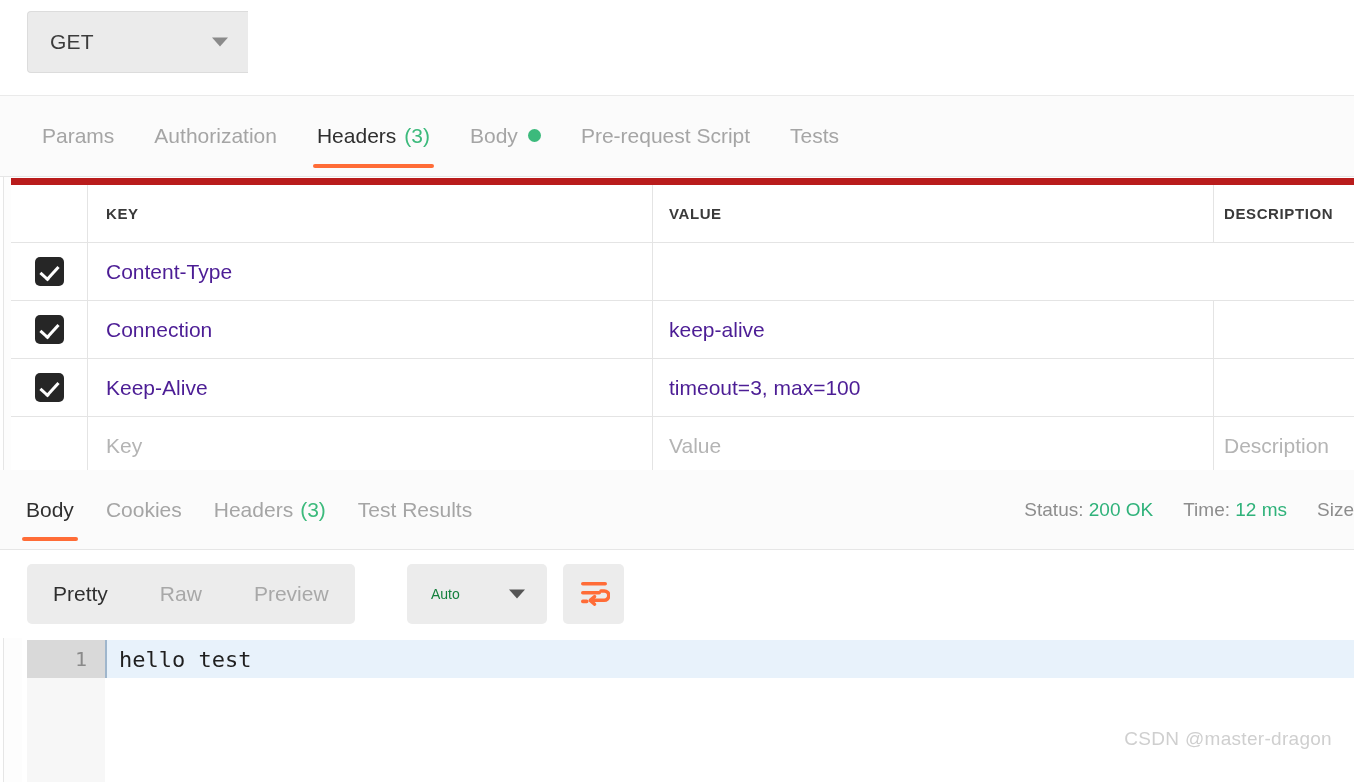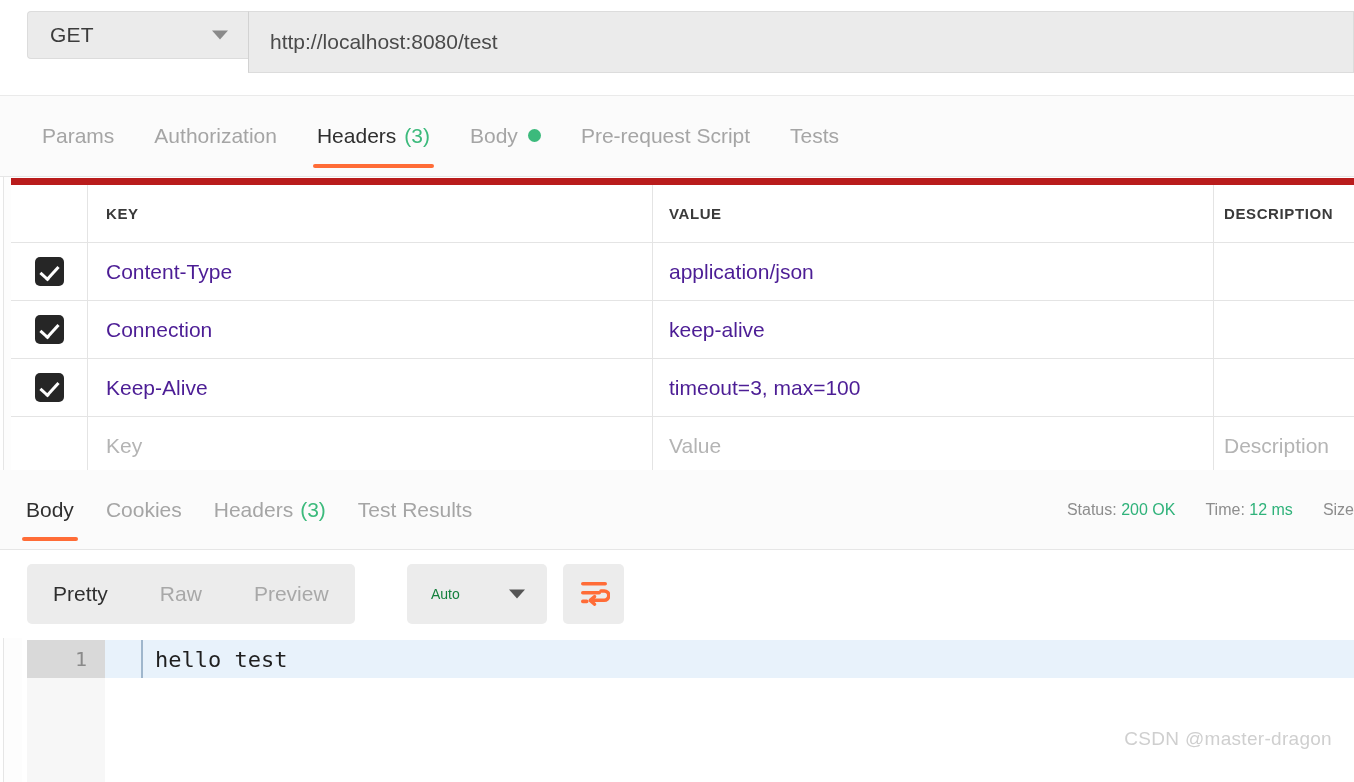--- a/index.html
+++ b/index.html
@@ -44,21 +44,21 @@
     position: absolute;
     left: 0; top: 0;
     width: 1354px; height: 96px;
     background: #ffffff;
     border-bottom: 1px solid #eaeaea;
     box-sizing: border-box;
   }
   .method-box {
     position: absolute;
     left: 27px; top: 11px;
-    width: 221px; height: 48px;
+    width: 221px; height: 62px;
     background: #ebebeb;
     border: 1px solid #dcdcdc;
     border-right: none;
     border-radius: 4px 0 0 4px;
     box-sizing: border-box;
     display: flex;
     align-items: center;
   }
   .method-label {
     margin-left: 22px;
@@ -240,21 +240,21 @@
   }
   .meta {
     position: absolute;
     right: 0; top: 0;
     height: 80px;
     display: flex;
     align-items: center;
     padding-right: 0;
   }
   .meta-item {
-    font-size: 16px;
+    font-size: 19px;
     color: #8d8d8d;
     margin-left: 30px;
     white-space: nowrap;
   }
   .meta-item .v { color: #2fb27a; }
 
   
   .body-toolbar {
     position: absolute;
     left: 0; top: 550px;
@@ -347,21 +347,20 @@
     flex: 1;
     height: 38px;
     display: flex;
     align-items: center;
     padding-left: 12px;
     font-family: "DejaVu Sans Mono", monospace;
     font-size: 22px;
     color: #1f1f1f;
     border-left: 2px solid #9fb6cc;
     box-sizing: border-box;
-    margin-left: 36px;
   }
   .editor-rest {
     display: flex;
     height: 104px;
   }
   .gutter-rest {
     width: 78px;
     background: #f7f7f7;
   }
   .code-rest {
@@ -385,23 +384,20 @@
 <div id="app">
 
   <div class="left-edge"></div>
   <div class="left-edge-2"></div>
 
   <div class="urlbar">
     <div class="method-box">
       <span class="method-label">GET</span>
       <span class="method-caret"></span>
     </div>
-    <div class="url-field">
-      <span class="url-text">http://localhost:8080/test</span>
-    </div>
   </div>
 
   <div class="req-tabs">
     <div class="tabrow">
 
       <div class="tab">
         <span>Params</span>
       </div>
 
       <div class="tab">
@@ -438,23 +434,20 @@
       <div class="cell c-val">VALUE</div>
       <div class="cell c-desc">DESCRIPTION</div>
     </div>
 
     <div class="trow data">
       <div class="cell c-check">
         <div class="checkbox"></div>
       </div>
       <div class="cell c-key">
         <span class="cellvalue">Content-Type</span>
-      </div>
-      <div class="cell c-val">
-        <span class="cellvalue">application/json</span>
       </div>
       <div class="cell c-desc">
         <span class="cellvalue"></span>
       </div>
     </div>
 
     <div class="trow data">
       <div class="cell c-check">
         <div class="checkbox"></div>
       </div>

